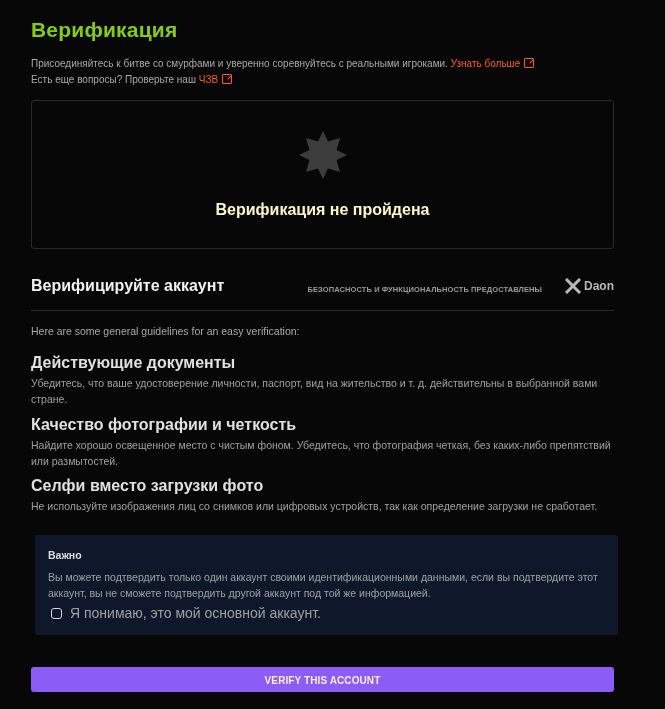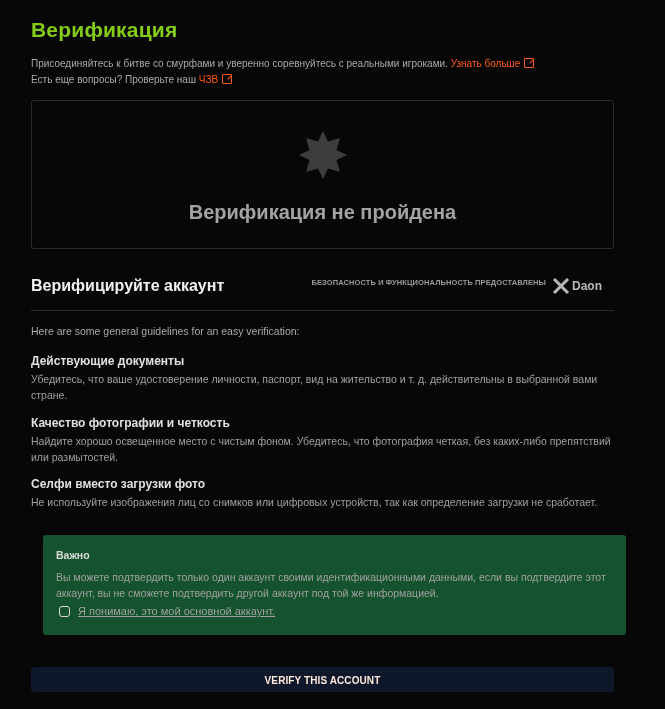--- a/index.html
+++ b/index.html
@@ -5,37 +5,37 @@
   html, body { margin:0; padding:0; }
   body { width:665px; height:709px; background:#070707; color:#e6e6e6; font-family:"Liberation Sans", sans-serif; overflow:hidden; position:relative; }
   .wrap { position:absolute; left:31px; top:0; width:583px; }
   .title { position:absolute; top:18px; left:0; font-size:21px; font-weight:bold; color:#84cc16; letter-spacing:0.2px; }
   .sub { position:absolute; left:0; font-size:10px; color:#a9a9a9; white-space:nowrap; }
   .link { color:#ff5a17; }
   .ext { display:inline-block; width:8px; height:8px; border:1.3px solid #ff5a17; border-radius:1px; margin-left:4px; position:relative; vertical-align:-1px; }
   .ext::after { content:""; position:absolute; width:5px; height:1.3px; background:#ff5a17; transform:rotate(-45deg); right:-1px; top:2px; }
   .status-box { position:absolute; left:0; top:100px; width:581px; height:147px; border:1px solid #2a2a2a; border-radius:3px; background:#070707; }
   .star { position:absolute; left:267px; top:30px; width:48px; height:48px; }
-  .status-text { position:absolute; left:0; right:0; top:100px; text-align:center; font-size:20px; font-weight:bold; color:#a3a3a3; }
+  .status-text { position:absolute; left:0; right:0; top:100px; text-align:center; font-size:16px; font-weight:bold; color:#fef9c3; }
   .h2 { position:absolute; left:0; top:277px; font-size:16px; font-weight:bold; color:#f0f0f0; }
-  .powered { position:absolute; right:12px; top:278px; display:flex; align-items:flex-start; gap:6px; }
+  .powered { position:absolute; right:0; top:278px; display:flex; align-items:flex-end; gap:22px; }
   .powered-text { font-size:7.5px; font-weight:bold; color:#9a9a9a; letter-spacing:0.1px; }
   .daon { display:flex; align-items:center; gap:2px; font-size:12px; font-weight:bold; color:#b8b8b8; }
   .divider { position:absolute; left:0; top:310px; width:583px; height:1px; background:#2a2a2a; }
   .intro { position:absolute; left:0; top:325px; font-size:10.5px; color:#a9a9a9; }
   .guide { position:absolute; left:0; width:583px; }
-  .guide-title { font-size:12px; font-weight:bold; color:#e0e0e0; margin-bottom:3px; }
+  .guide-title { font-size:16px; font-weight:bold; color:#e0e0e0; margin-bottom:3px; }
   .guide-body { font-size:10.5px; color:#a0a0a0; line-height:16px; }
-  .important { position:absolute; left:12px; top:535px; width:583px; height:100px; background:#14532d; border-radius:3px; }
+  .important { position:absolute; left:4px; top:535px; width:583px; height:100px; background:#0f172a; border-radius:3px; }
   .imp-title { position:absolute; left:13px; top:14px; font-size:10.5px; font-weight:bold; color:#dcdcdc; }
   .imp-body { position:absolute; left:13px; top:34px; width:560px; font-size:10.5px; color:#a0a0a0; line-height:16px; }
   .chk-row { position:absolute; left:16px; top:70px; display:flex; align-items:center; gap:8px; }
   .chk { width:11px; height:11px; border:1.5px solid #d8d8d8; border-radius:3px; box-sizing:border-box; }
-  .chk-label { font-size:11px; color:#a0a0a0;text-decoration:underline; }
-  .btn { position:absolute; left:0; top:667px; width:583px; height:25px; background:#0f172a; border-radius:3px; color:#ffe9dc; font-size:10px; font-weight:bold; text-align:center; line-height:25px; letter-spacing:0.1px; border:none; cursor:pointer; }
+  .chk-label { font-size:14px; color:#a0a0a0; }
+  .btn { position:absolute; left:0; top:667px; width:583px; height:25px; background:#8b5cf6; border-radius:3px; color:#ffe9dc; font-size:10px; font-weight:bold; text-align:center; line-height:25px; letter-spacing:0.1px; border:none; cursor:pointer; }
 </style>
 </head>
 <body>
 
 <div class="wrap">
   <div class="title">Верификация</div>
 
   <div class="sub" style="top:58px;">
     <span>Присоединяйтесь к битве со смурфами и уверенно соревнуйтесь с реальными игроками.</span>
     <a class="link"><span>Узнать больше</span><span class="ext"></span></a>

